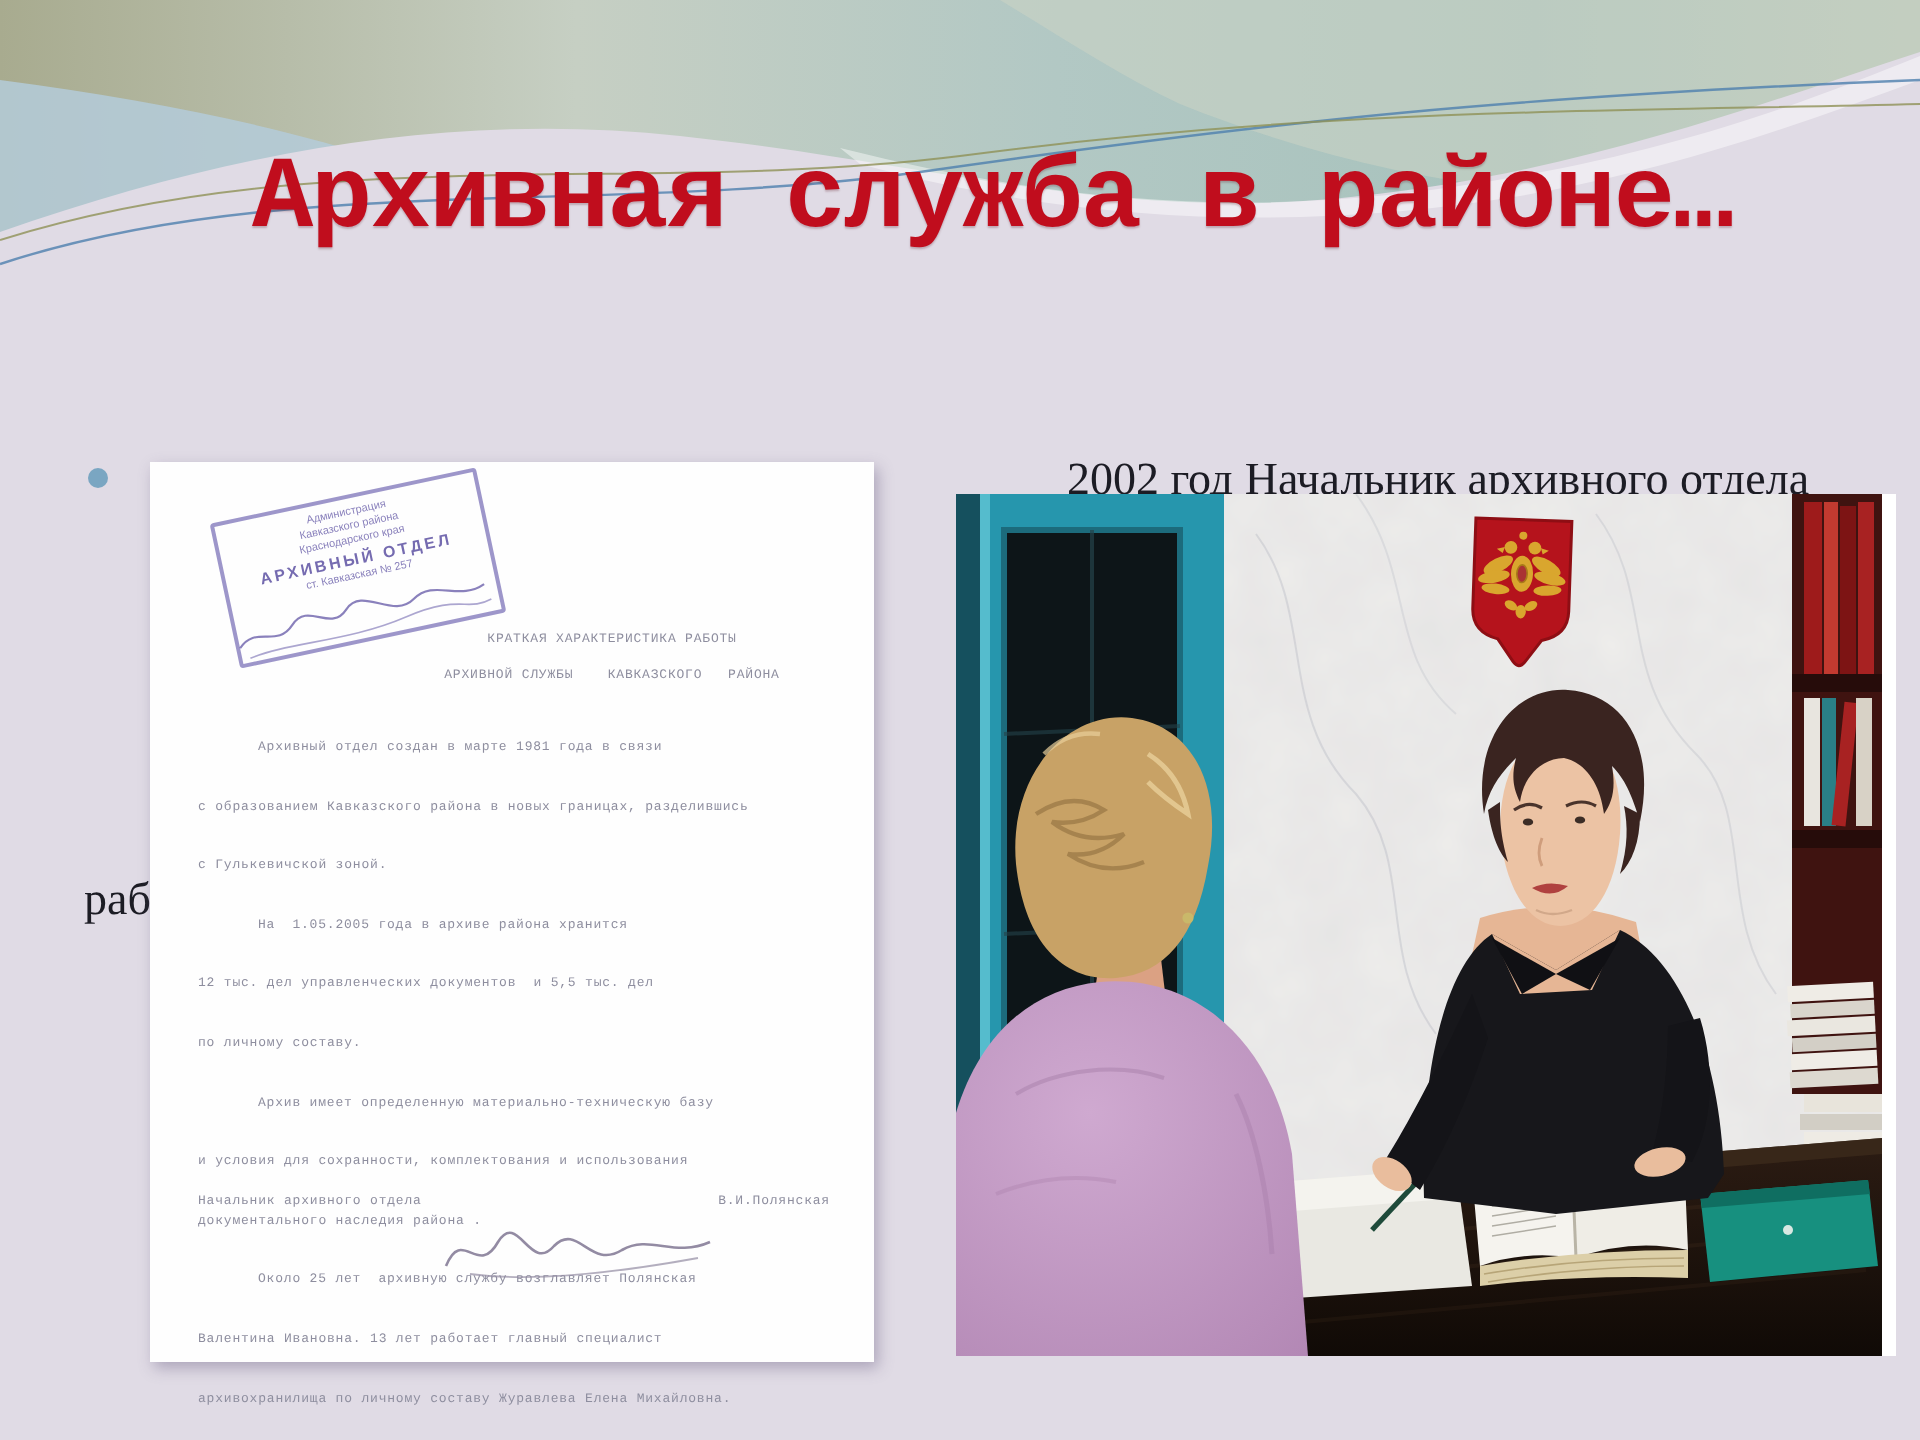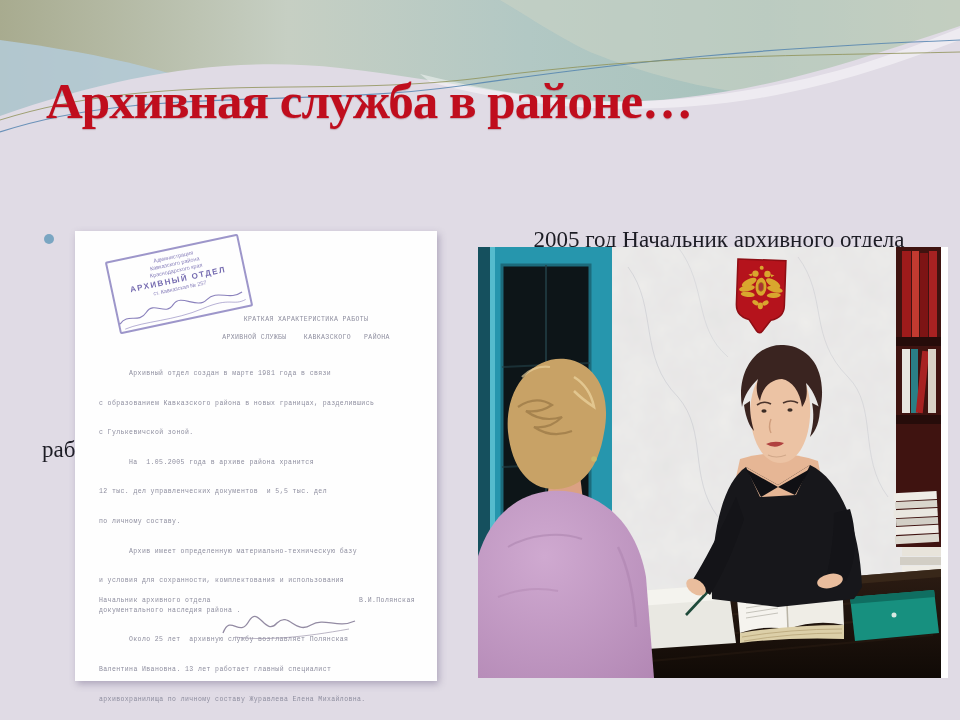--- a/index.html
+++ b/index.html
@@ -4,24 +4,25 @@
 <style>
   html,body{margin:0;padding:0;background:#555;}
   .slide{
     position:relative;width:960px;height:720px;overflow:hidden;
     background:#e0dbe5;
     font-family:"Liberation Serif", serif;
   }
   .header-art{position:absolute;left:0;top:0;width:960px;height:150px;}
   .title{
     position:absolute;left:46px;top:72px;width:900px;
-    font-family:Liberation Serif, serif;
+    font-family:Liberation Mono, monospace;
     font-weight:bold;font-size:51px;letter-spacing:-1px;
     color:#c00d1d;white-space:nowrap;
     text-shadow:0 1px 1px rgba(90,20,30,.25);
+    text-align:center;
   }
   .caption{
     position:absolute;top:152px;font-size:23px;color:#1c1c24;
     line-height:35px;white-space:pre-wrap;
   }
   .caption-left{left:36px;width:440px;}
   .caption-left .l1{padding-left:30px;position:relative;}
   .bullet{
     position:absolute;left:8px;top:12px;width:10px;height:10px;border-radius:50%;
     background:#7aa6c2;
@@ -86,21 +87,21 @@
 
   <div class="caption caption-left">
     <div class="l1">
       <span class="bullet"></span>
       <span>2005 год  Краткая характеристика</span>
     </div>
     <div class="l2">работы  архивной службы</div>
   </div>
 
   <div class="caption caption-right">
-    <div>2005 год Начальник архивного отдела</div>
+    <div>2002 год Начальник архивного отдела</div>
     <div>В.И. Полянская ведет прием граждан</div>
   </div>
 
   <div class="docpage">
 
     <div class="stamp">
       <div class="tiny">Администрация</div>
       <div class="tiny">Кавказского района</div>
       <div class="tiny">Краснодарского края</div>
       <div class="big">АРХИВНЫЙ ОТДЕЛ</div>

